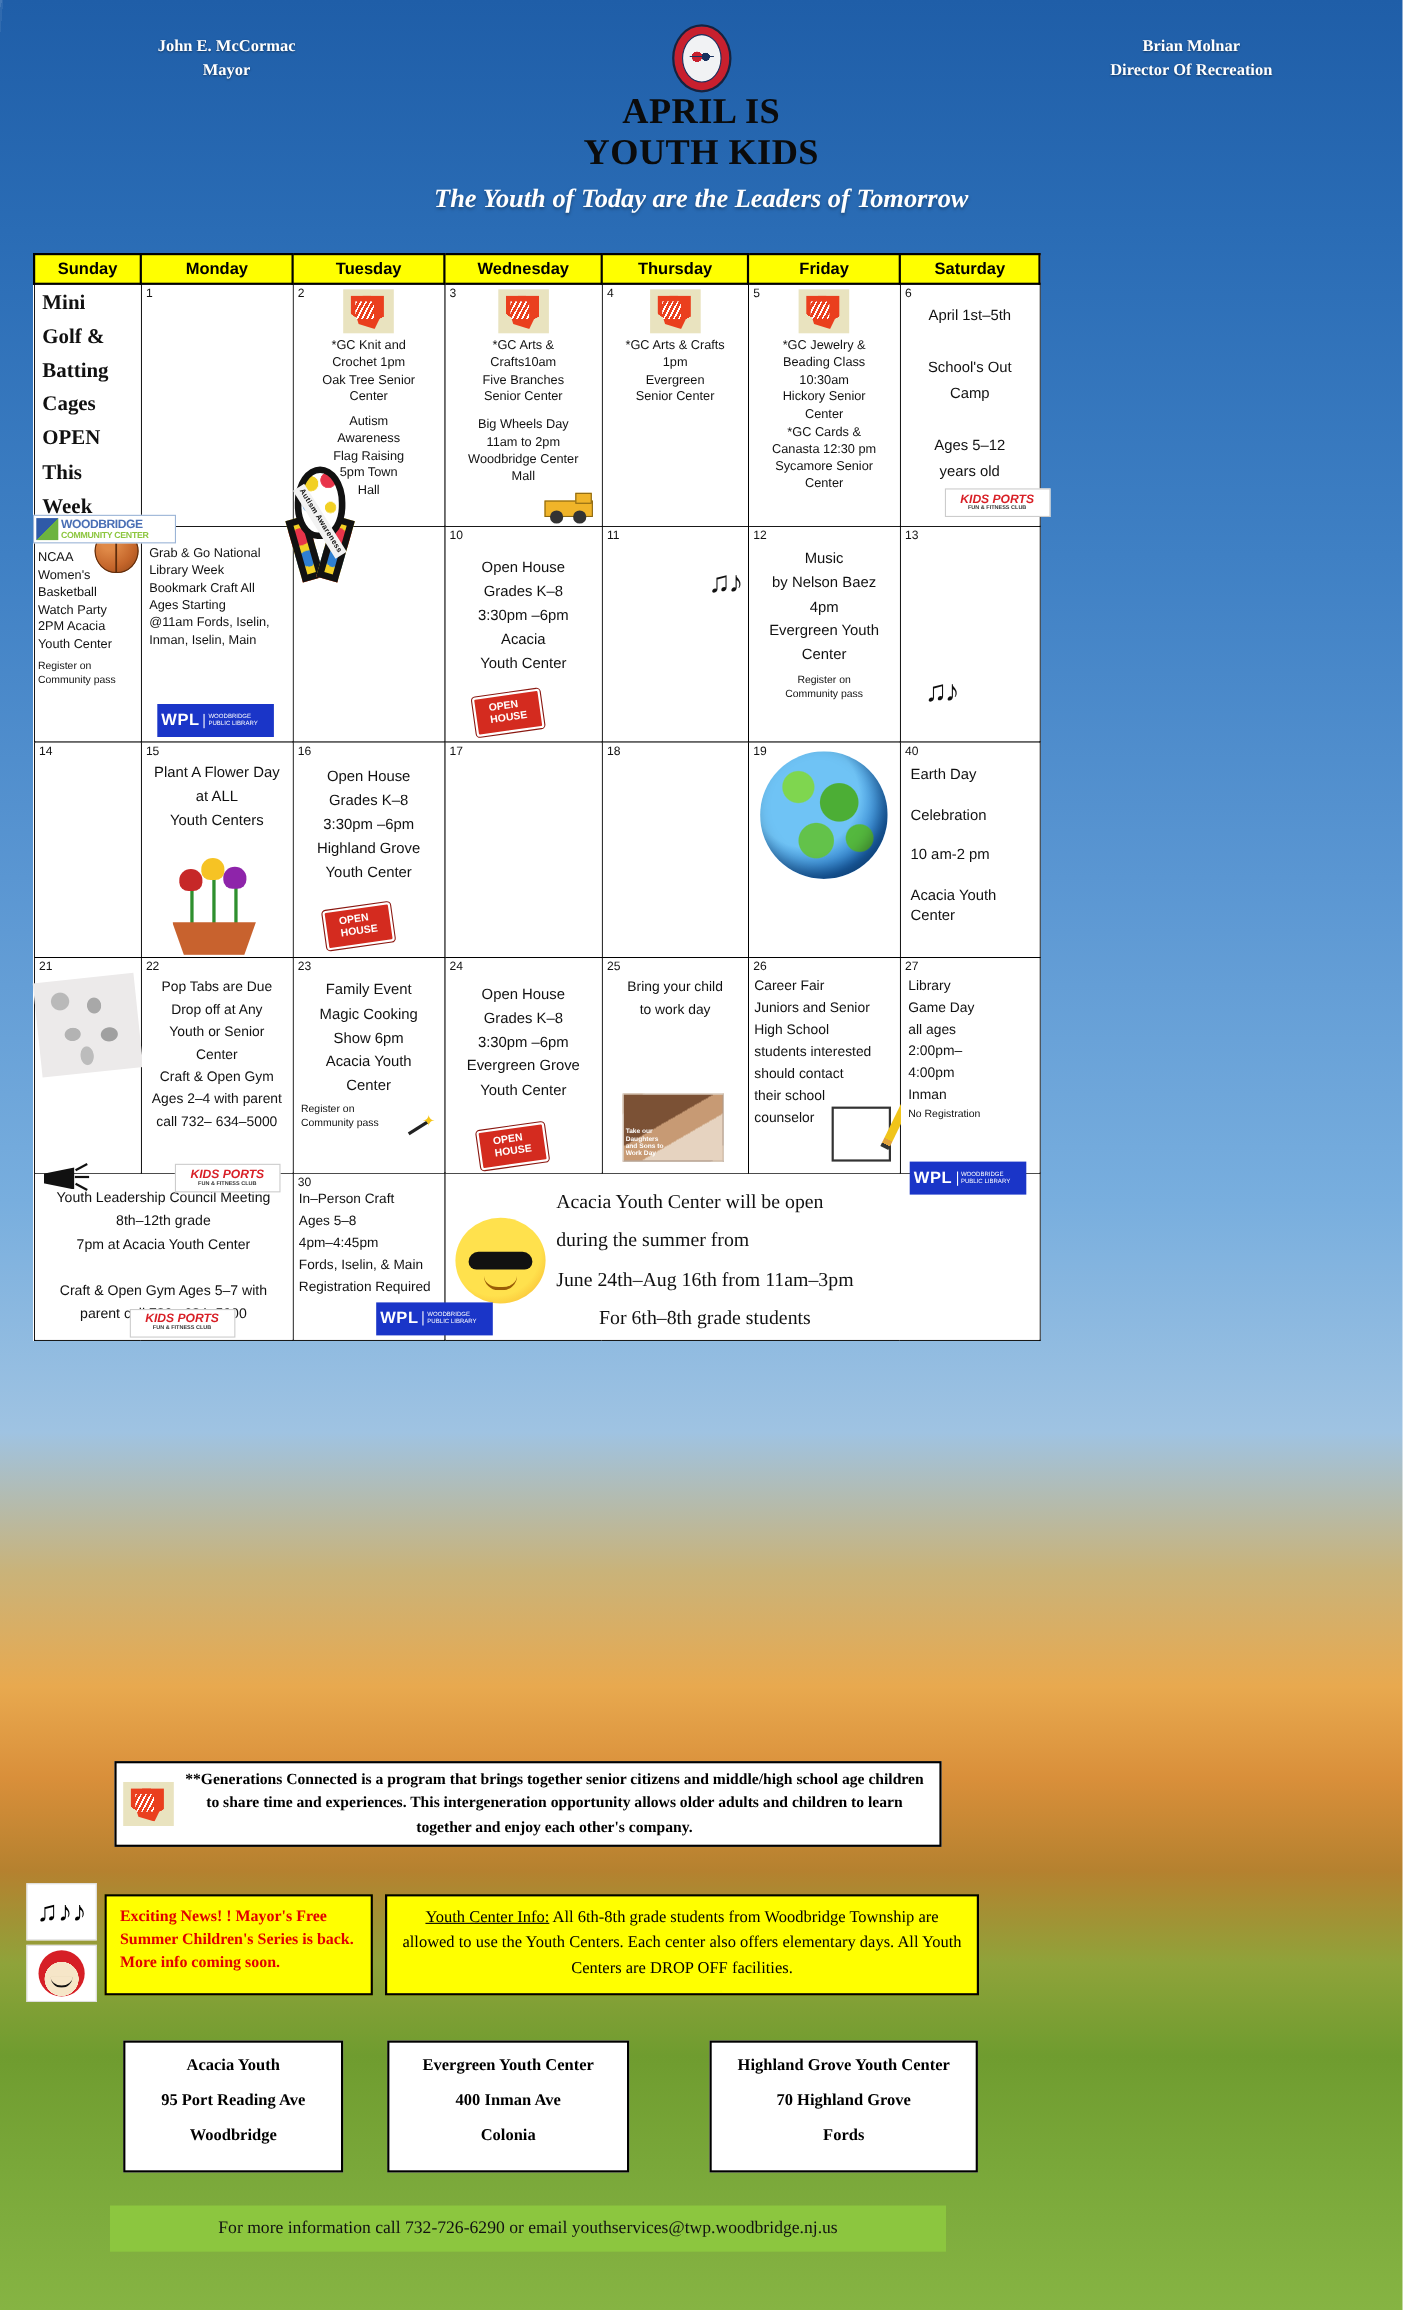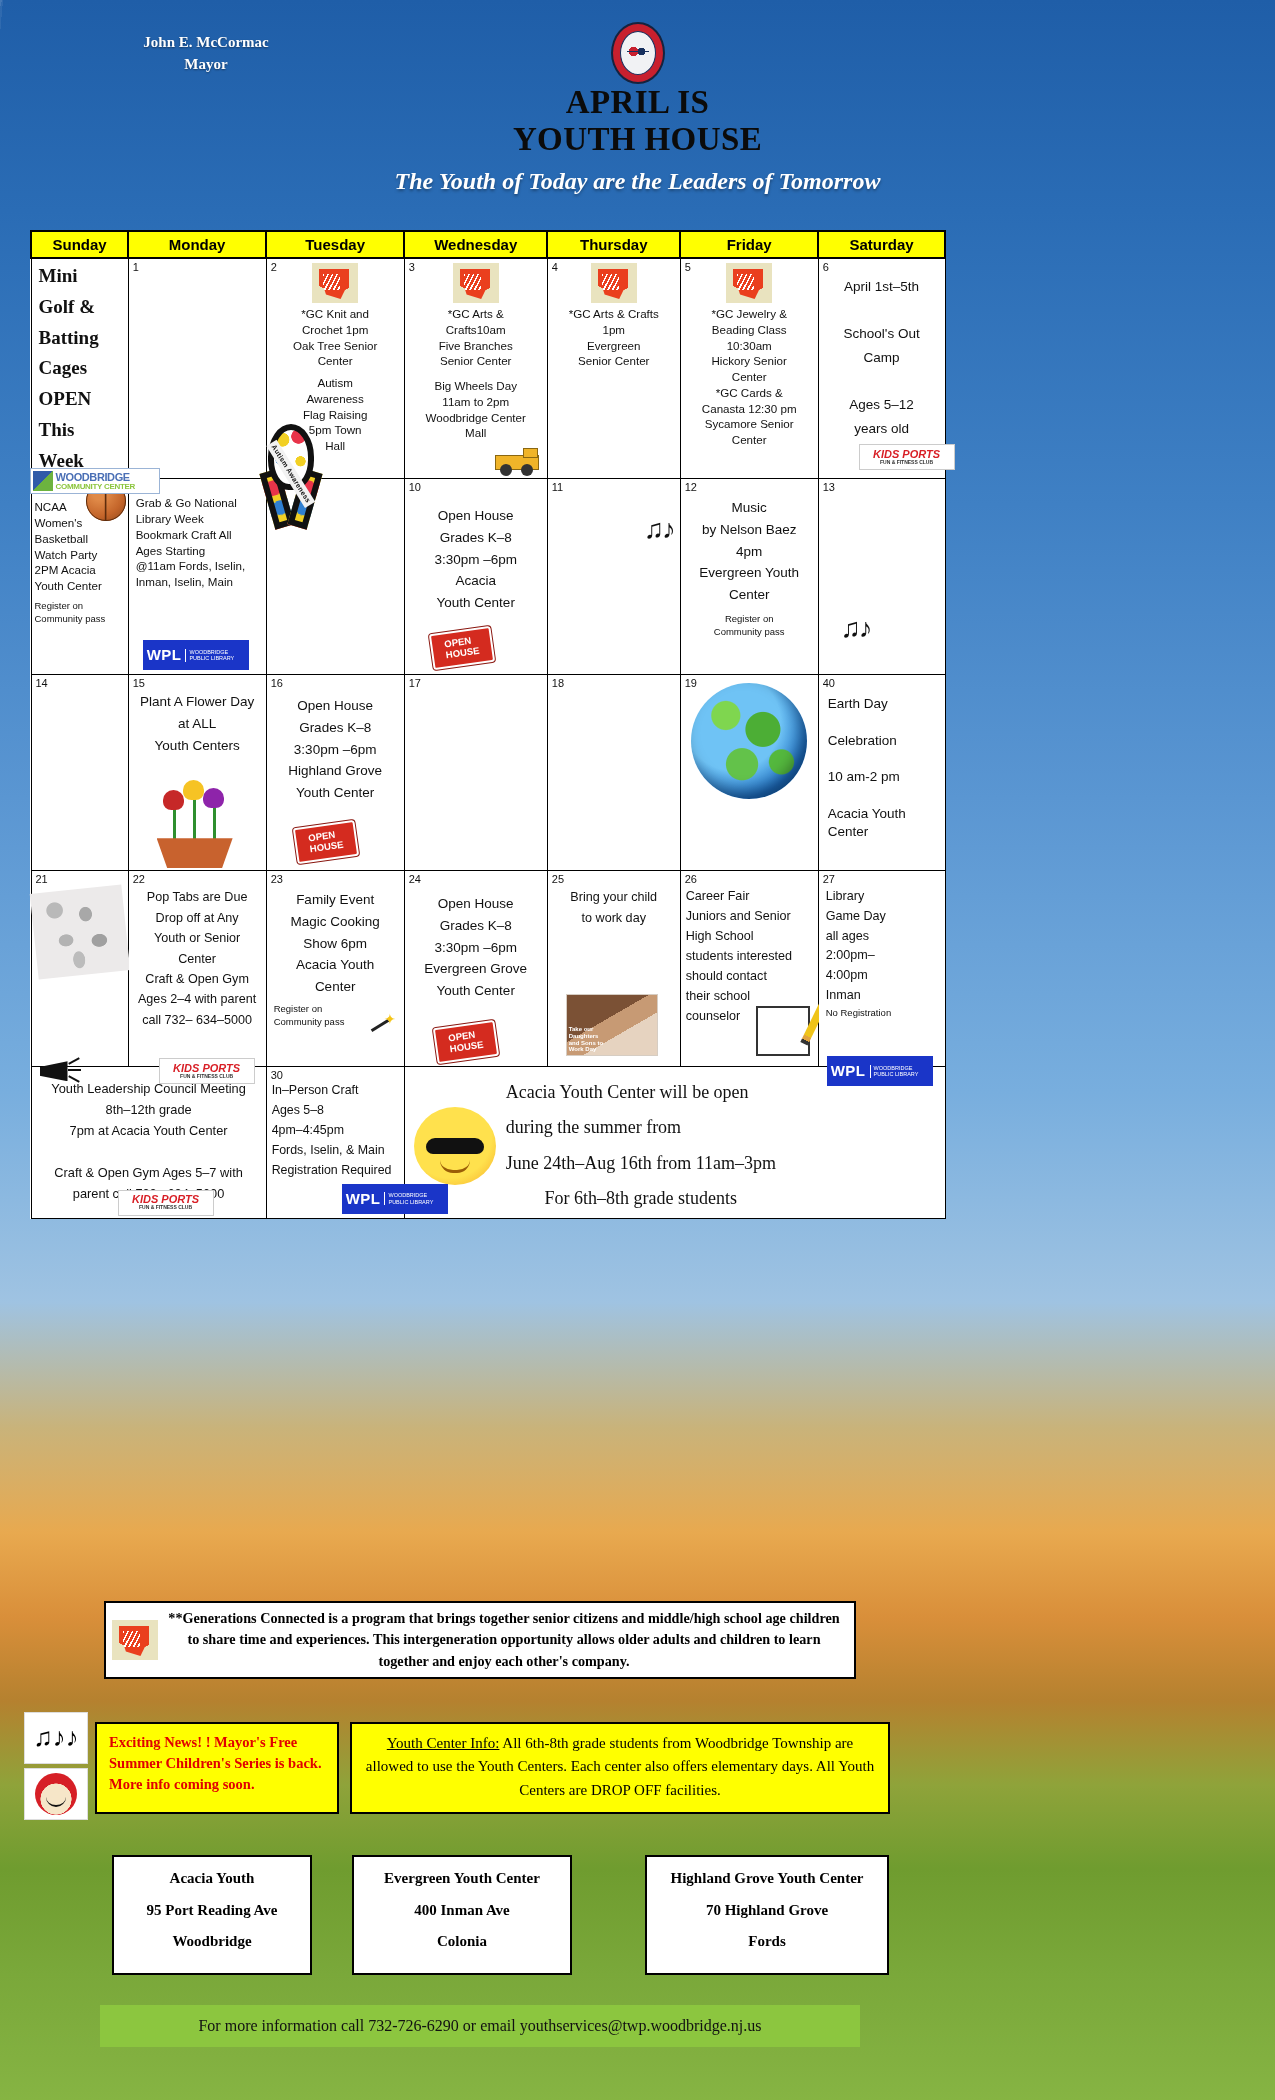--- a/index.html
+++ b/index.html
@@ -312,24 +312,28 @@
     <div>Mayor</div>
   </div>
 
   <div class="seal">
     <div class="seal-outer">
       <div class="seal-inner"></div>
       <div class="seal-mark"></div>
     </div>
   </div>
 
+  <div class="official right">
+    <div>Brian  Molnar</div>
+    <div>Director Of Recreation</div>
+  </div>
 
   <div class="title">
     <div>APRIL IS</div>
-    <div>YOUTH HOUSE</div>
+    <div>YOUTH KIDS</div>
   </div>
 
   <div class="tagline">The Youth of Today are the Leaders of Tomorrow</div>
 </div>
 
 <div class="cal-wrap">
 <table class="cal">
   <thead>
     <tr>
       <th style="width:95px">Sunday</th>

